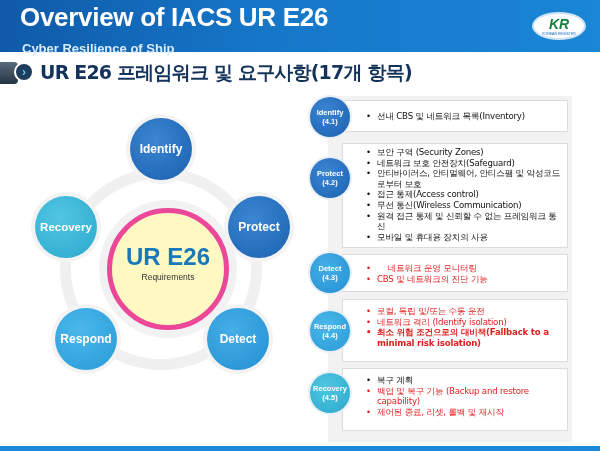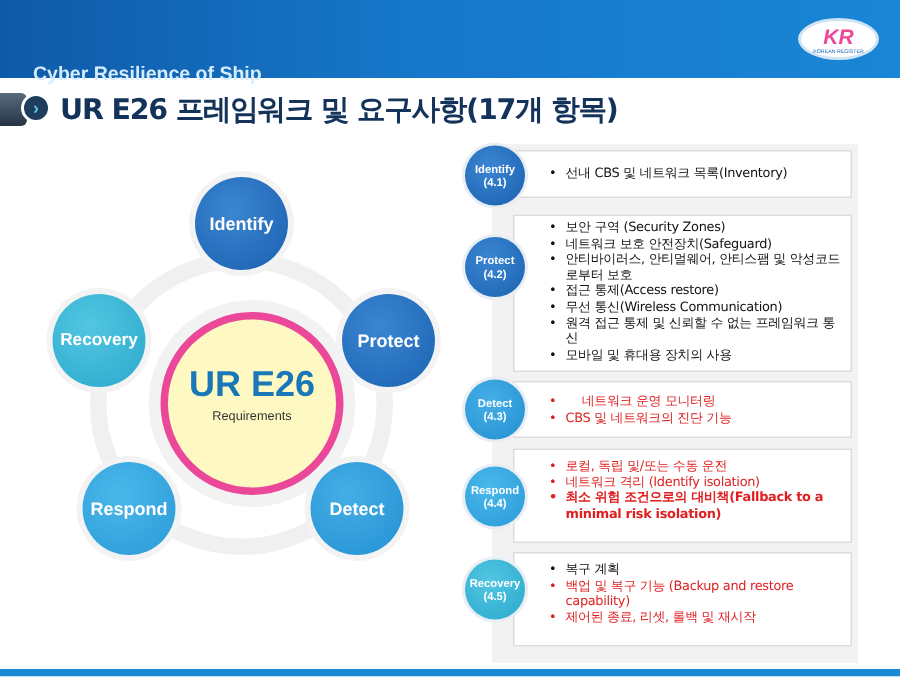--- a/index.html
+++ b/index.html
@@ -1,21 +1,21 @@
 <!DOCTYPE html>
 <html><head>
 <meta charset="utf-8">
 <style>
   html, body { margin:0; padding:0; }
   body { width:600px; height:451px; position:relative; overflow:hidden; background:#ffffff; font-family:"Liberation Sans", "DejaVu Sans", sans-serif; }
   .header { position:absolute; left:0; top:0; width:600px; height:52px; background:linear-gradient(90deg,#0f5aa8 0%,#1677c9 45%,#1a86d6 100%); }
   .header-title { position:absolute; left:20px; top:2px; color:#fff; font-size:26px; font-weight:bold; letter-spacing:-0.3px; }
   .header-sub { position:absolute; left:22px; top:41px; color:#d6ecff; font-size:13px; font-weight:bold; }
   .logo { position:absolute; left:532px; top:12px; width:54px; height:28px; border-radius:50%; background:#fff; border:2px solid #cfe3f5; box-sizing:border-box; text-align:center; }
-  .logo-kr { display:block; color:#ec4899; font-weight:bold; font-style:italic; font-size:14px; line-height:16px; margin-top:2px; }
+  .logo-kr { display:block; color:#15803d; font-weight:bold; font-style:italic; font-size:14px; line-height:16px; margin-top:2px; }
   .logo-sub { display:block; color:#1565c0; font-size:3.5px; line-height:4px; }
   .section-bar { position:absolute; left:0; top:62px; height:22px; width:18px; background:linear-gradient(180deg,#5a6b7d,#243444); border-radius:0 4px 4px 0; }
   .section-arrow { position:absolute; left:14px; top:62px; width:20px; height:20px; border-radius:50%; background:#1f3d5c; border:2px solid #fff; box-sizing:border-box; color:#5cc6f0; font-size:12px; line-height:16px; text-align:center; font-weight:bold; }
   .section-title { position:absolute; left:40px; top:60px; color:#14335a; font-size:19px; font-weight:bold; font-family:"DejaVu Sans", sans-serif; letter-spacing:-0.8px; }
   .diagram { position:absolute; left:0; top:100px; width:300px; height:300px; }
   .ring { position:absolute; left:60px; top:68px; width:202px; height:202px; border-radius:50%; border:11px solid #f0f0f0; box-sizing:border-box; }
   .center { position:absolute; left:107px; top:108px; width:112px; height:112px; border-radius:50%; background:#fef9c3; border:5px solid #ec4899; box-shadow:0 0 0 8px #f2f2f2; text-align:center; }
   .center-title { display:block; margin-top:30px; color:#1a78b8; font-size:24px; font-weight:bold; }
   .center-sub { display:block; color:#333; font-size:8.5px; margin-top:1px; }
   .node { position:absolute; width:62px; height:62px; border-radius:50%; color:#fff; font-size:12px; font-weight:bold; text-align:center; line-height:62px; box-shadow:0 0 0 4px #f3f3f3; }
@@ -37,20 +37,21 @@
   li { position:relative; padding-left:14px; font-size:8.6px; line-height:10.6px; color:#111; font-family:"DejaVu Sans", sans-serif; letter-spacing:-0.2px; }
   li::before { content:"•"; position:absolute; left:3px; top:0; }
   li.red { color:#e02020; }
   .list { position:absolute; left:20px; }
   .footer { position:absolute; left:0; top:446px; width:600px; height:5px; background:#1a8ad8; }
 </style>
 </head>
 <body>
 
 <div class="header">
+  <div class="header-title">Overview of IACS UR E26</div>
   <div class="header-sub">Cyber Resilience of Ship</div>
   <div class="logo">
     <span class="logo-kr">KR</span>
     <span class="logo-sub">KOREAN REGISTER</span>
   </div>
 </div>
 
 <div class="section-bar"></div>
 <div class="section-arrow">›</div>
 <div class="section-title">UR E26 프레임워크 및 요구사항(17개 항목)</div>
@@ -78,21 +79,21 @@
 <div class="badge b-identify">
   <span style="margin-top:11px">Identify</span>
   <span>(4.1)</span>
 </div>
 
 <div class="box" style="top:143px;height:105px;width:226px;">
   <ul class="list" style="top:3px;width:200px;">
     <li>보안 구역 (Security Zones)</li>
     <li>네트워크 보호 안전장치(Safeguard)</li>
     <li>안티바이러스, 안티멀웨어, 안티스팸 및 악성코드로부터 보호</li>
-    <li>접근 통제(Access restore)</li>
+    <li>접근 통제(Access control)</li>
     <li>무선 통신(Wireless Communication)</li>
     <li>원격 접근 통제 및 신뢰할 수 없는 프레임워크 통신</li>
     <li>모바일 및 휴대용 장치의 사용</li>
   </ul>
 </div>
 <div class="badge b-protect">
   <span style="margin-top:11px">Protect</span>
   <span>(4.2)</span>
 </div>
 

